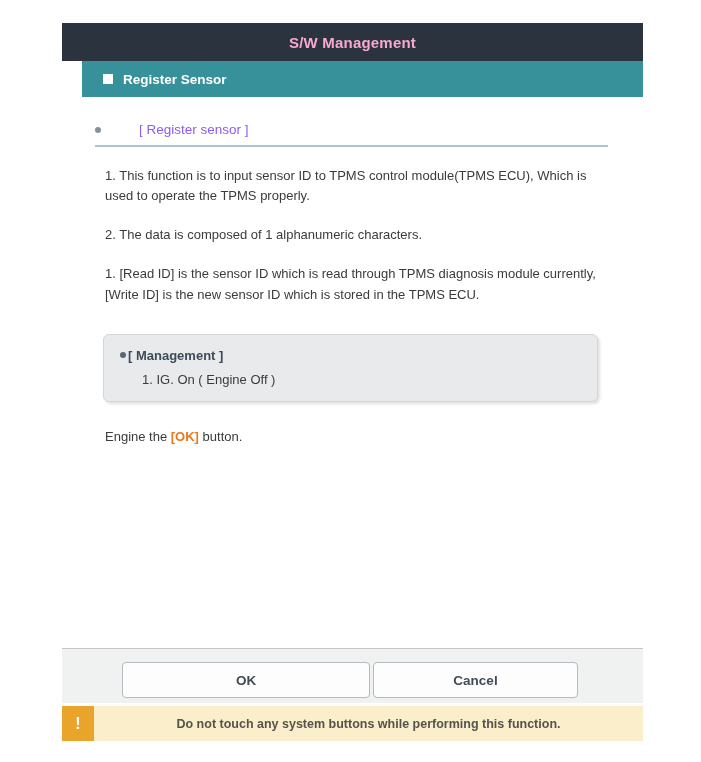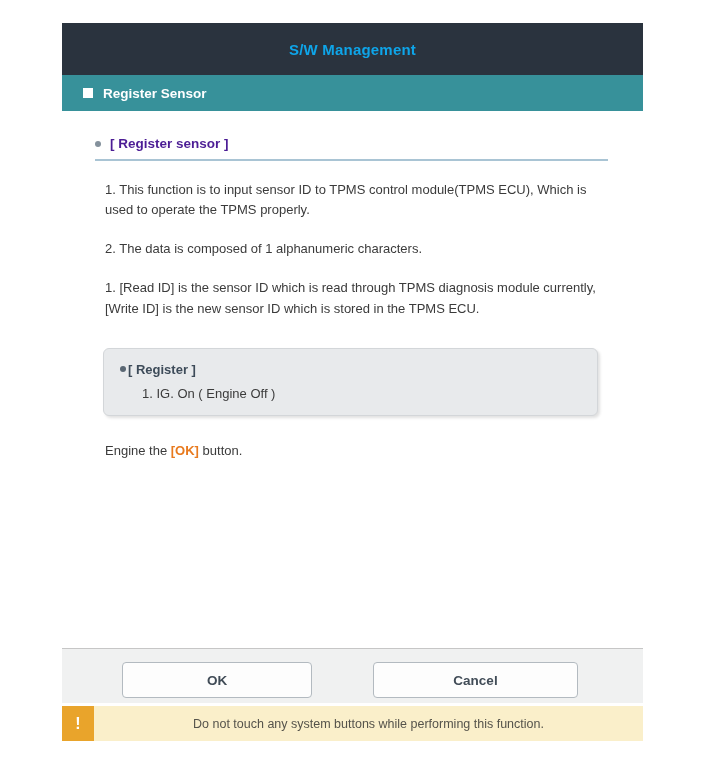--- a/index.html
+++ b/index.html
@@ -11,35 +11,35 @@
     overflow: hidden;
   }
   .app {
     position: absolute;
     left: 62px; top: 23px;
     width: 581px; height: 718px;
     background: #ffffff;
   }
   
   .titlebar {
-    height: 52px;
+    height: 38px;
     background: #2a333e;
-    color: #0ea5e9;
+    color: #f9a8d4;
     display: flex; align-items: center; justify-content: center;
     font-size: 15px; font-weight: bold;
     letter-spacing: 0.2px;
   }
   
   .sectionbar {
     height: 36px;
     background: #37919a;
     color: #ffffff;
     display: flex; align-items: center;
     padding-left: 21px;
-    font-size: 13.5px; font-weight: bold;
+    font-size: 13.5px; font-weight: bold; margin-left: 20px;
   }
   .sq-icon {
     width: 10px; height: 10px;
     background: #ffffff;
     display: inline-block;
     margin-right: 10px;
   }
   
   .content {
     padding: 25px 35px 0 33px;
@@ -51,22 +51,23 @@
     width: 513px;
   }
   .bullet {
     width: 6px; height: 6px; border-radius: 50%;
     background: #84919c;
     display: inline-block;
     margin-right: 9px;
     flex: 0 0 auto;
   }
   .headline-text {
-    font-size: 13.5px; font-weight: bold;
-    color: #4c1d95;
+    font-size: 13.5px; font-weight: normal;
+    color: #8b5cf6;
+    margin-left: 29px;
   }
   .para {
     margin: 19px 0 0 10px;
     width: 508px;
     font-size: 13px;
     line-height: 1.55;
     color: #3b3b3b;
   }
   
   .condition-box {
@@ -112,42 +113,42 @@
     top: 13px;
     height: 36px;
     background: #fdfdfd;
     border: 1px solid #b3bac0;
     border-radius: 4px;
     font-family: "Liberation Sans", "DejaVu Sans", sans-serif;
     font-size: 13.5px; font-weight: bold;
     color: #414c57;
     cursor: pointer;
   }
-  .btn-ok { left: 60px; width: 190px; }
+  .btn-ok { left: 60px; width: 248px; }
   .btn-cancel { left: 311px; width: 205px; }
   
   .warningbar {
     position: absolute;
     left: 0; top: 683px;
     width: 581px; height: 35px;
     display: flex;
   }
   .warning-icon {
     width: 32px; height: 35px;
     background: #e9a42b;
     color: #ffffff;
     display: flex; align-items: center; justify-content: center;
     font-size: 16px; font-weight: bold;
     flex: 0 0 auto;
   }
   .warning-text {
     flex: 1;
     background: #faefca;
     display: flex; align-items: center; justify-content: center;
-    font-size: 12.5px; font-weight: normal;
+    font-size: 12.5px; font-weight: bold;
     color: #55534b;
   }
 </style>
 </head>
 <body>
 
 <div class="app">
 
   <div class="titlebar">
     <span>S/W Management</span>
@@ -165,21 +166,21 @@
       <span class="headline-text">[ Register sensor ]</span>
     </div>
 
     <p class="para">1. This function is to input sensor ID to TPMS control module(TPMS ECU), Which is used to operate the TPMS properly.</p>
     <p class="para">2. The data is composed of 1 alphanumeric characters.</p>
     <p class="para">1. [Read ID] is the sensor ID which is read through TPMS diagnosis module currently, [Write ID] is the new sensor ID which is stored in the TPMS ECU.</p>
 
     <div class="condition-box">
       <div class="condition-title">
         <span class="bullet"></span>
-        <span>[ Register ]</span>
+        <span>[ Management ]</span>
       </div>
       <div class="condition-item">1. IG. On ( Engine Off )</div>
     </div>
 
     <p class="press-line"><span>Engine the </span><span class="press-highlight">[OK]</span><span> button.</span></p>
 
   </div>
 
   <div class="footer">
     <button class="btn btn-ok">OK</button>

